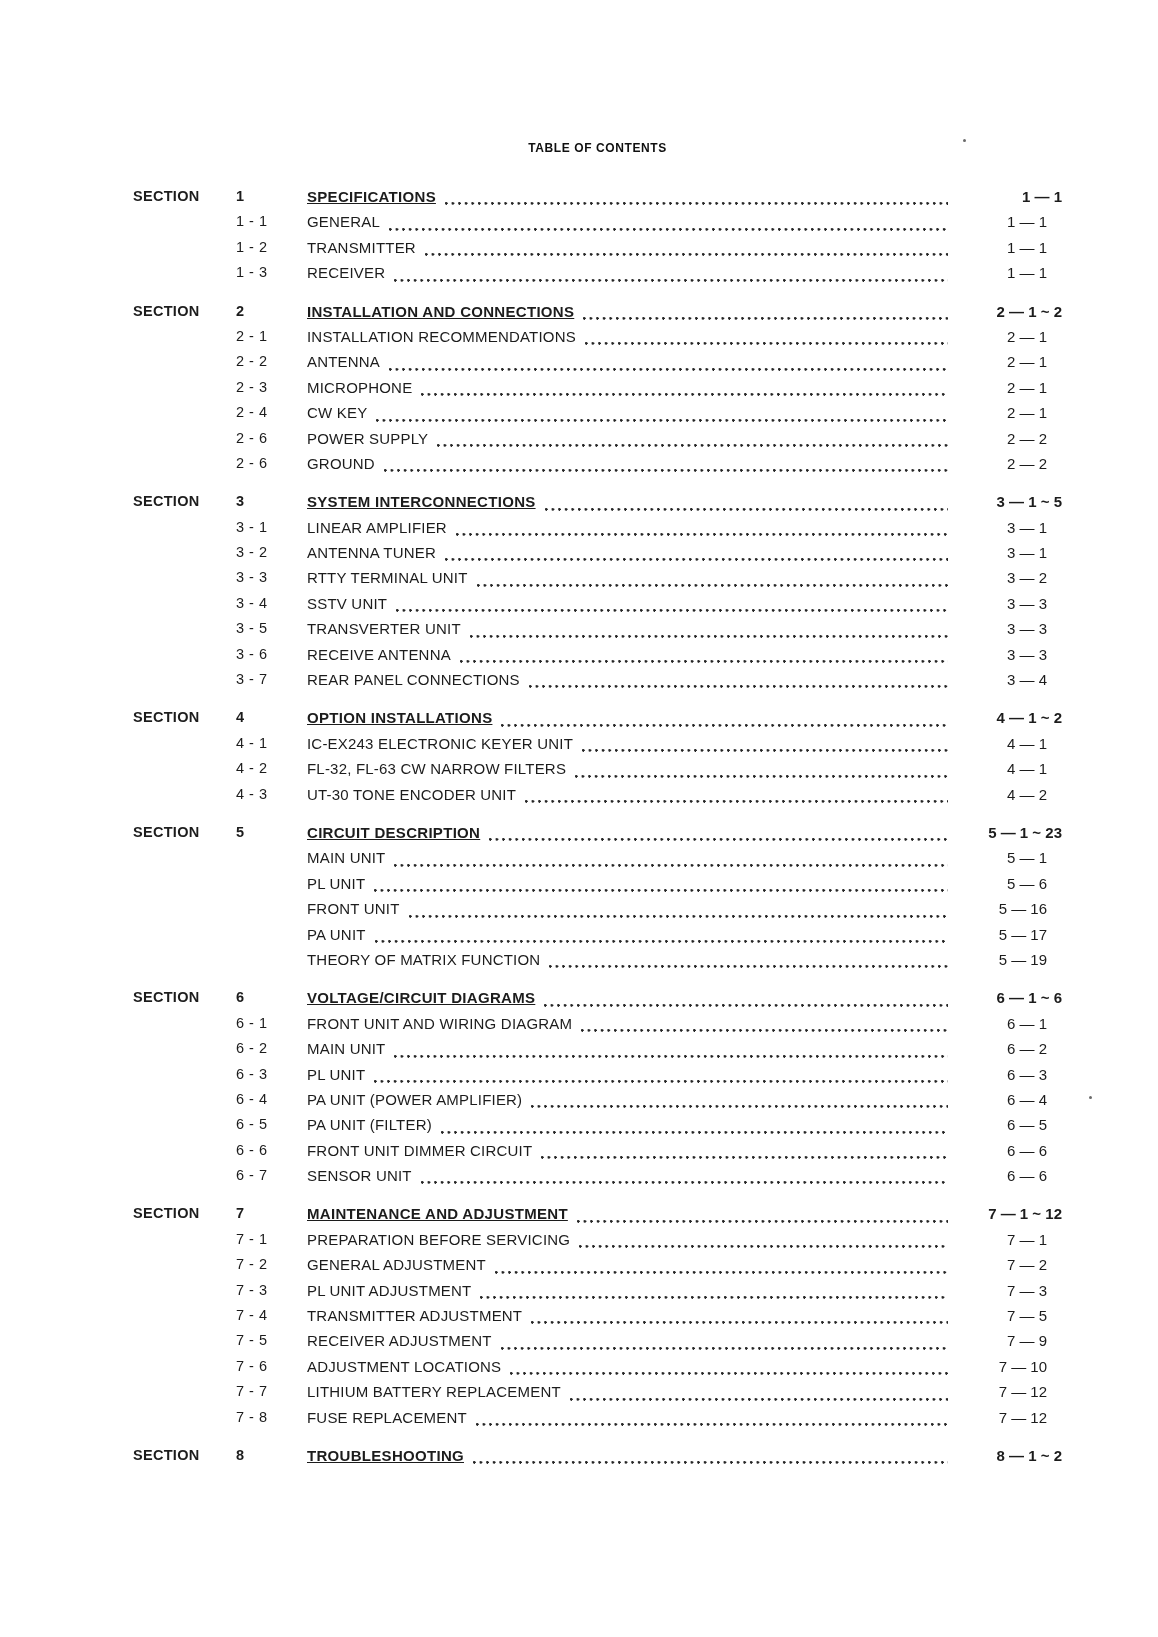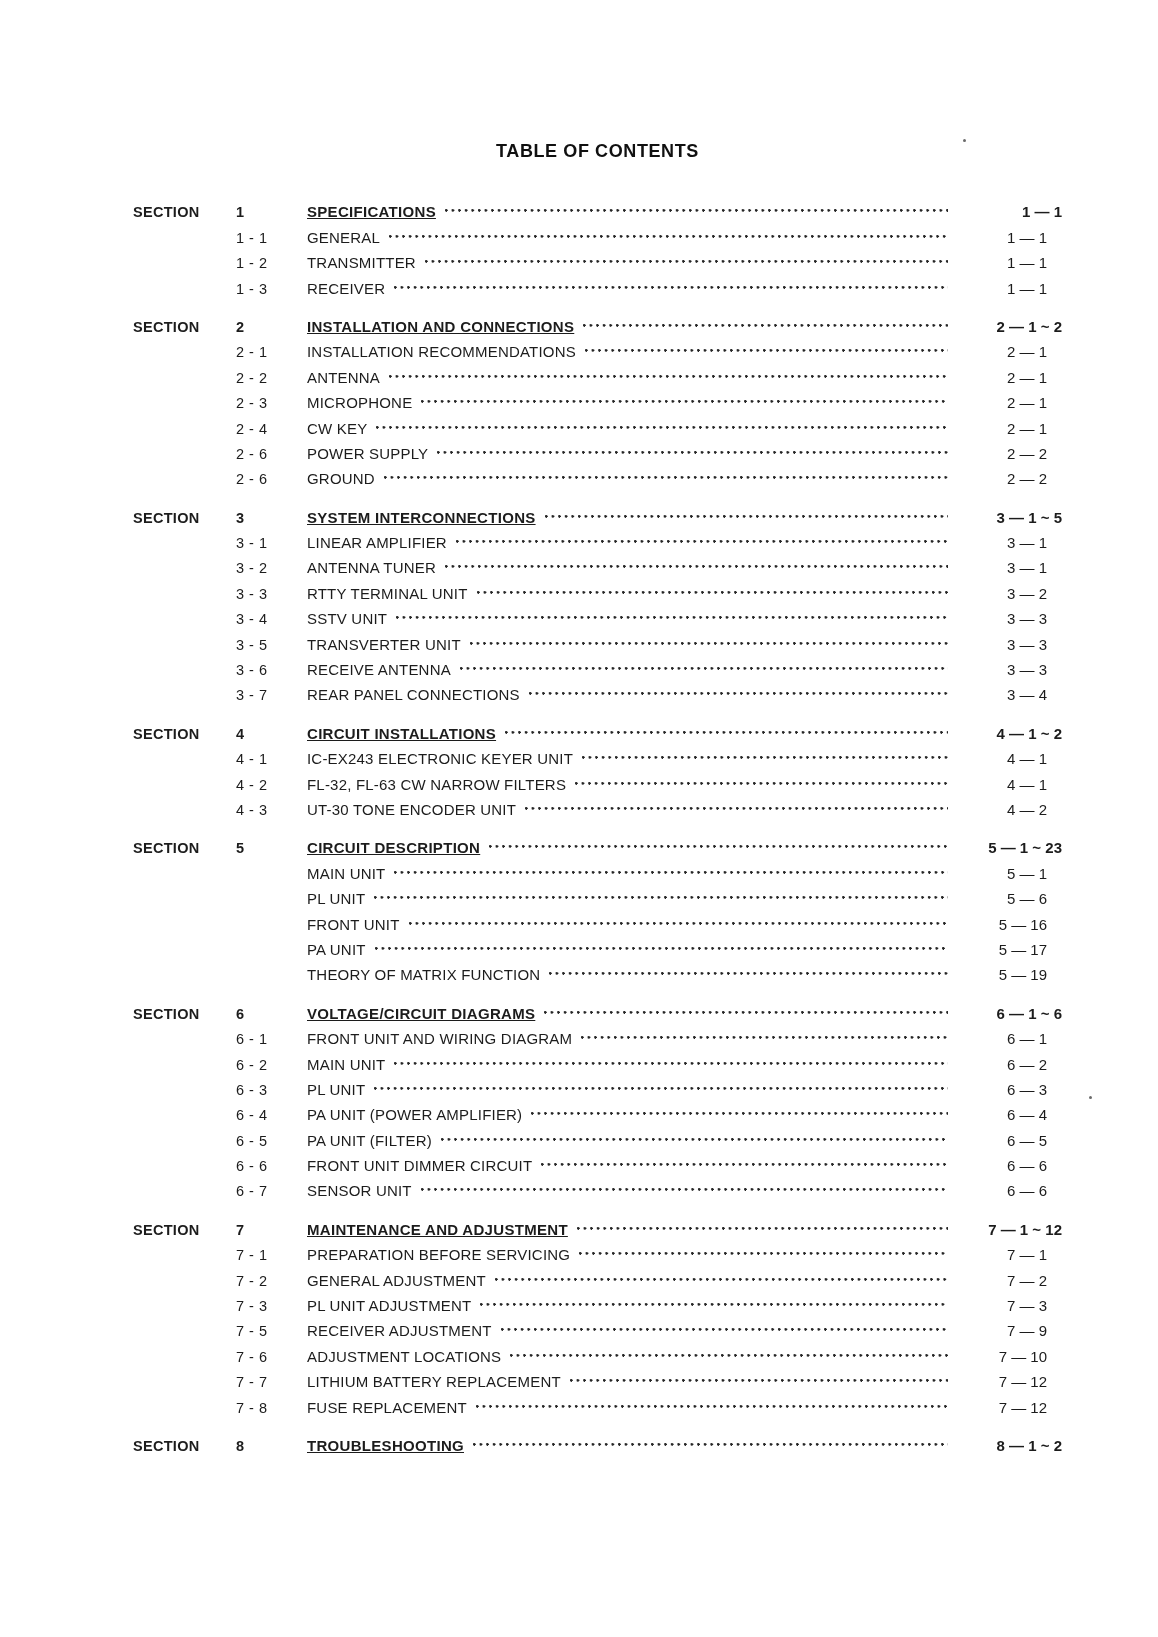--- a/index.html
+++ b/index.html
@@ -14,32 +14,32 @@
     margin: 0 auto;
     background: #ffffff;
     box-sizing: border-box;
     padding: 141px 96px 0 133px;
     font-family: "Liberation Sans", sans-serif;
     color: #1c1c1c;
     overflow: hidden;
   }
   .title {
     text-align: center;
-    font-size: 18px;
+    font-size: 12px;
     font-weight: bold;
     letter-spacing: 0.6px;
     color: #101010;
     margin: 0 0 33px 0;
   }
   .group {
     margin-bottom: 13px;
   }
   .row {
     display: flex;
-    align-items: flex-end;
+    align-items: flex-start;
     height: 25.4px;
     font-size: 15px;
     white-space: nowrap;
   }
   .col-label {
     width: 103px;
     flex: 0 0 103px;
     font-weight: bold;
     font-size: 14.5px;
     letter-spacing: 0.3px;
@@ -229,21 +229,21 @@
           <span class="col-num">3 - 7</span>
           <span class="col-title">REAR PANEL CONNECTIONS</span>
           <span class="leader"></span>
           <span class="col-page">3 — 4</span>
         </div>
       </div>
       <div class="group">
         <div class="row header">
           <span class="col-label">SECTION</span>
           <span class="col-num">4</span>
-          <span class="col-title">CIRCUIT INSTALLATIONS</span>
+          <span class="col-title">OPTION INSTALLATIONS</span>
           <span class="leader"></span>
           <span class="col-page">4 — 1 ~ 2</span>
         </div>
         <div class="row item">
           <span class="col-label"></span>
           <span class="col-num">4 - 1</span>
           <span class="col-title">IC-EX243 ELECTRONIC KEYER UNIT</span>
           <span class="leader"></span>
           <span class="col-page">4 — 1</span>
         </div>
@@ -385,20 +385,27 @@
           <span class="col-title">GENERAL ADJUSTMENT</span>
           <span class="leader"></span>
           <span class="col-page">7 — 2</span>
         </div>
         <div class="row item">
           <span class="col-label"></span>
           <span class="col-num">7 - 3</span>
           <span class="col-title">PL UNIT ADJUSTMENT</span>
           <span class="leader"></span>
           <span class="col-page">7 — 3</span>
+        </div>
+        <div class="row item">
+          <span class="col-label"></span>
+          <span class="col-num">7 - 4</span>
+          <span class="col-title">TRANSMITTER ADJUSTMENT</span>
+          <span class="leader"></span>
+          <span class="col-page">7 — 5</span>
         </div>
         <div class="row item">
           <span class="col-label"></span>
           <span class="col-num">7 - 5</span>
           <span class="col-title">RECEIVER ADJUSTMENT</span>
           <span class="leader"></span>
           <span class="col-page">7 — 9</span>
         </div>
         <div class="row item">
           <span class="col-label"></span>

